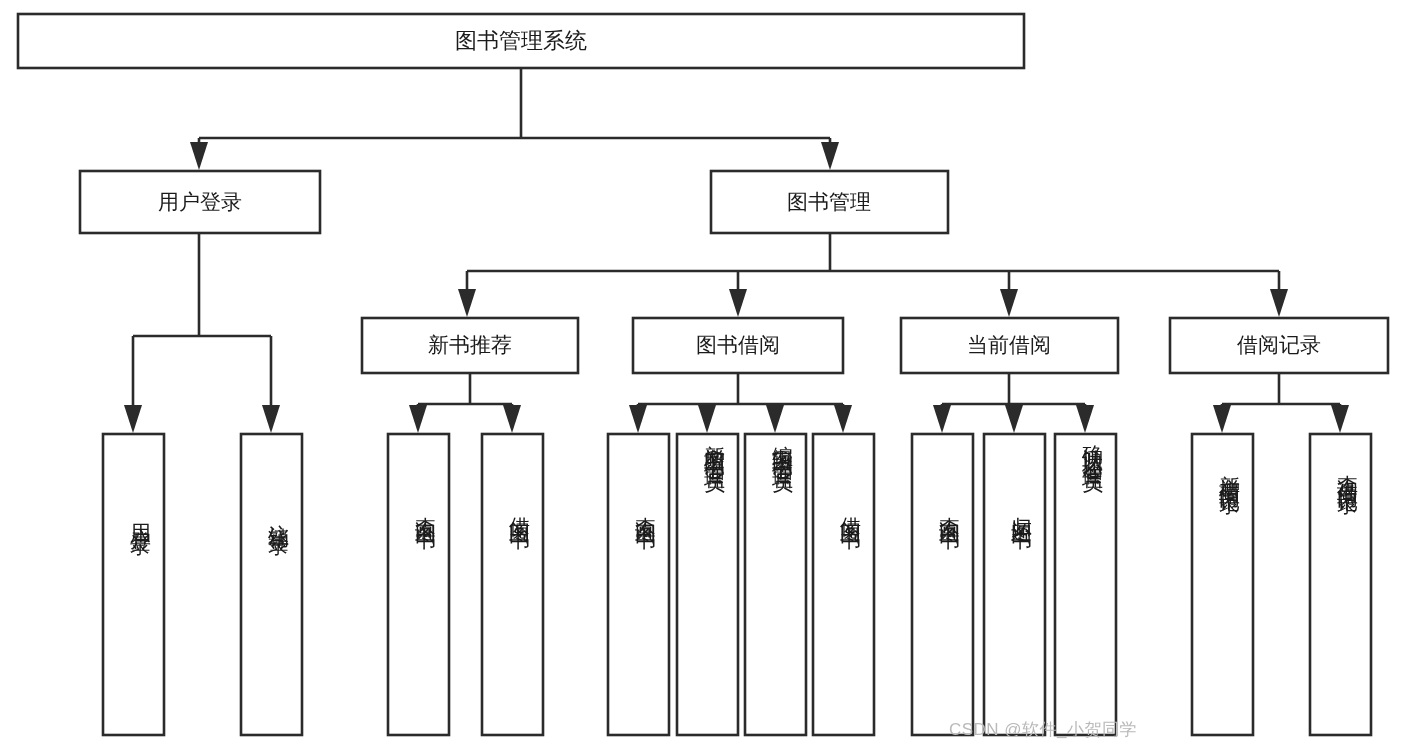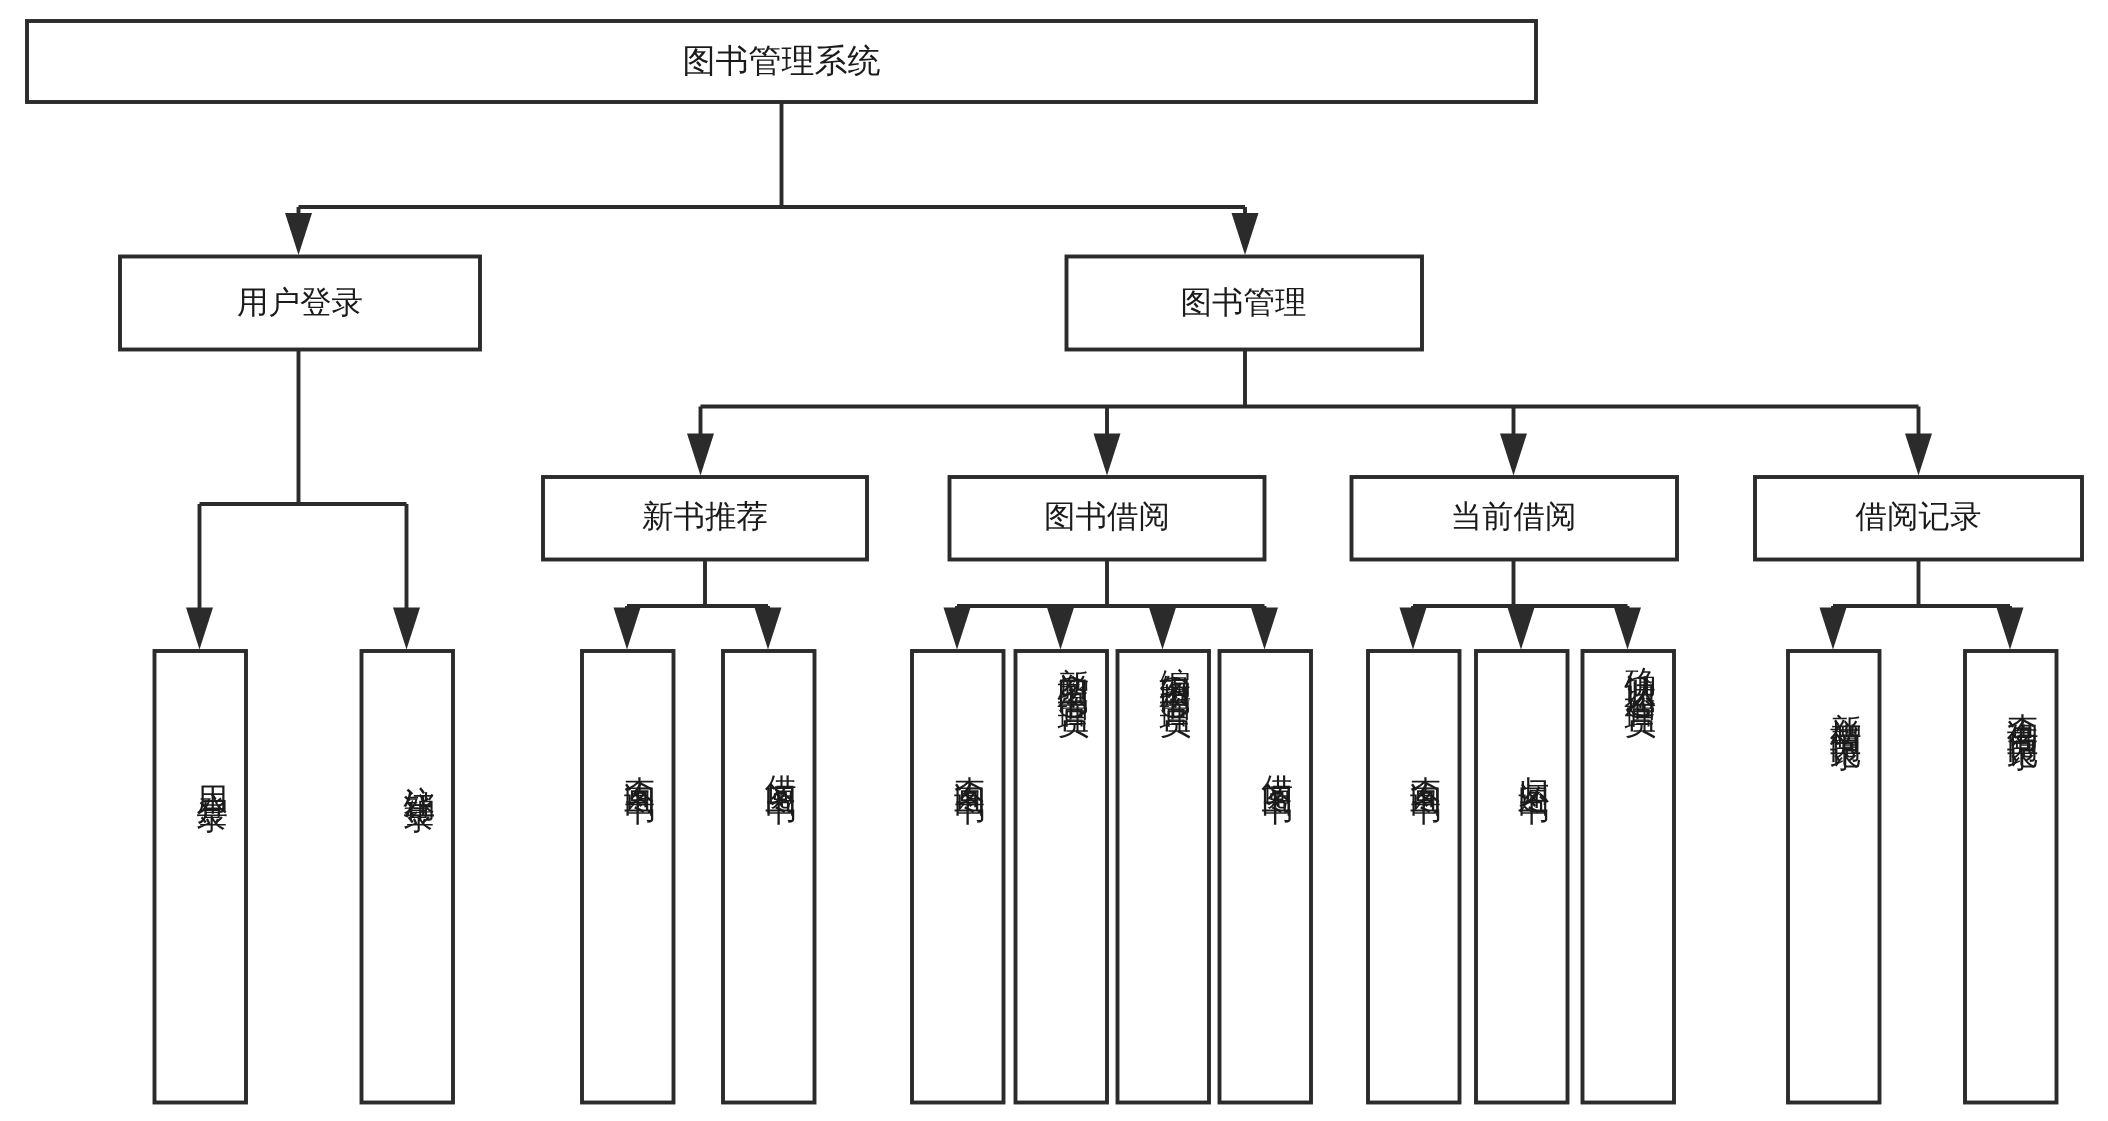--- a/index.html
+++ b/index.html
@@ -238,13 +238,14 @@
       <text class="node-label-v" x="1230" y="470">新增借阅记录</text>
     </g>
 
     <g>
       <rect class="node-box" x="1310" y="434" width="61" height="301"></rect>
       <text class="node-label-v" x="1348" y="470">查询借阅记录</text>
     </g>
 
   </svg>
 
+  <div class="watermark">CSDN @软件_小贺同学</div>
 </div>
 
 </body></html>

